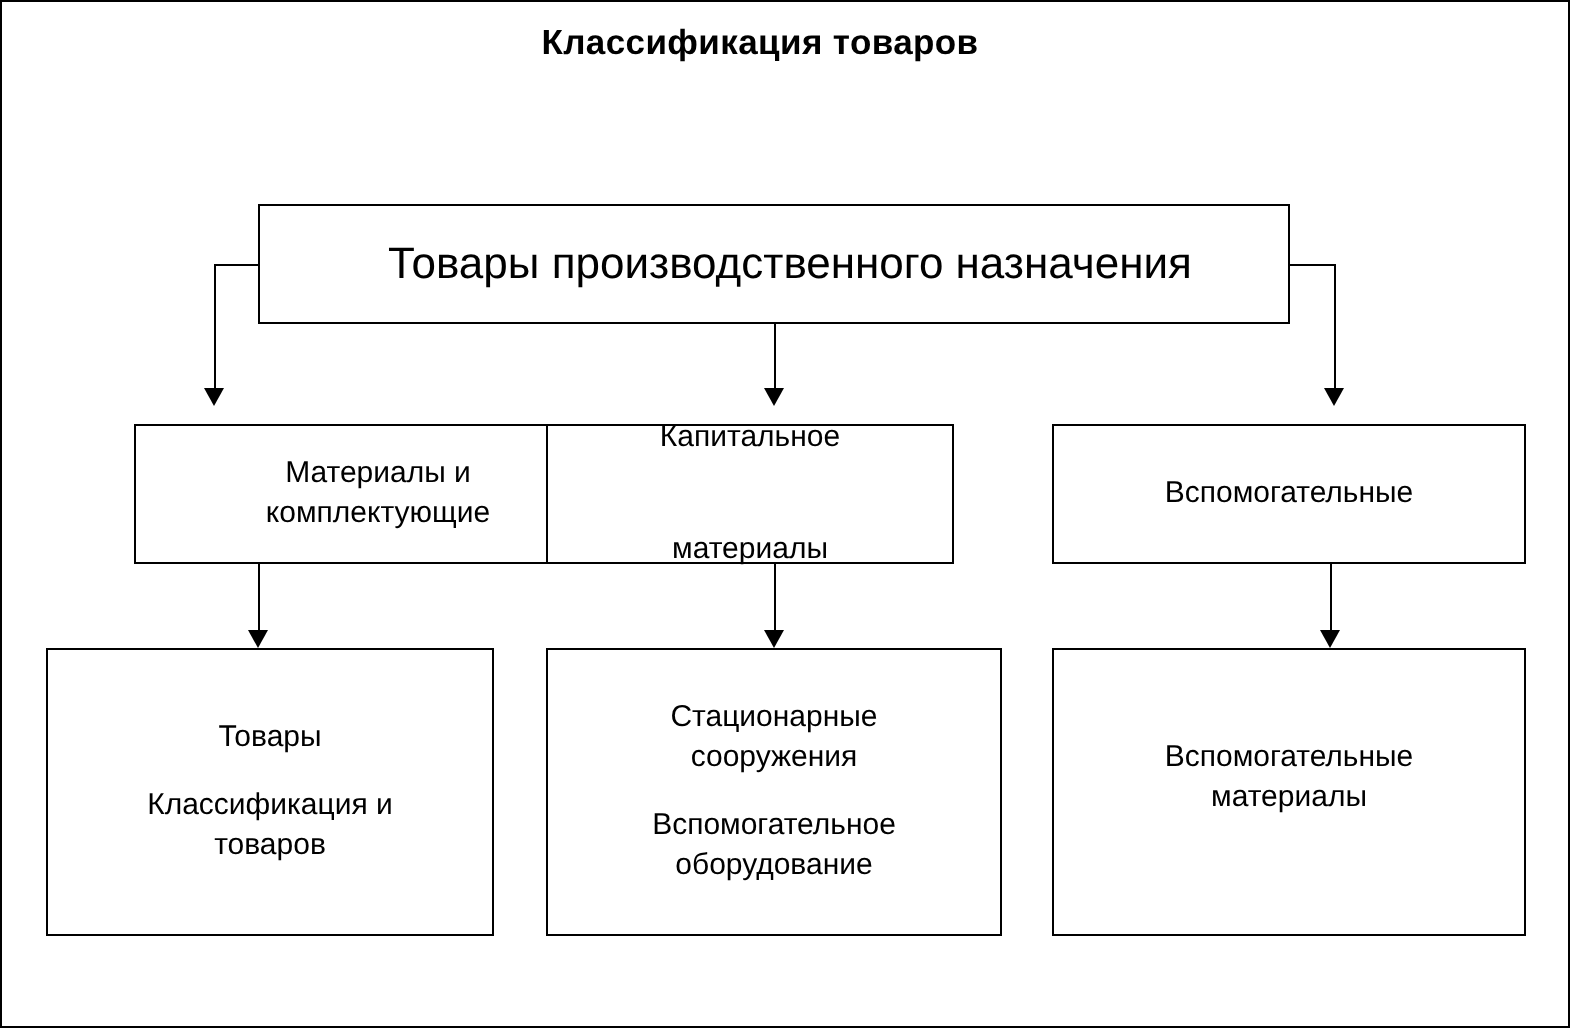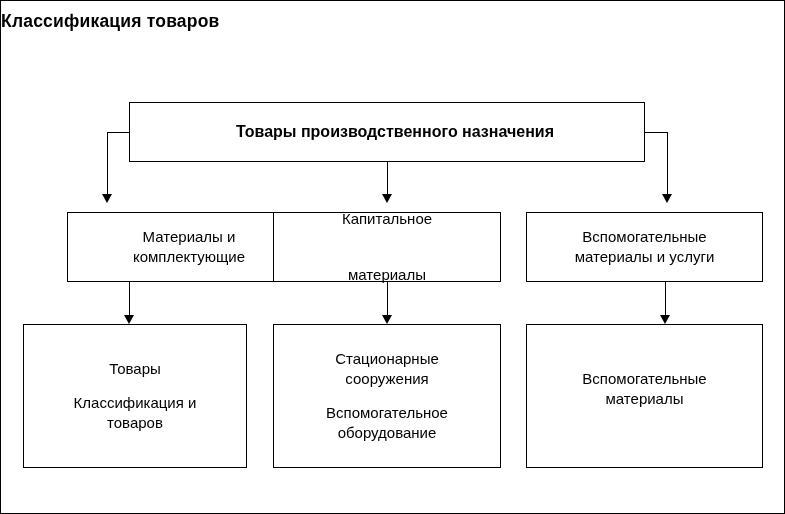--- a/index.html
+++ b/index.html
@@ -18,21 +18,21 @@
     background: #ffffff;
     border: 1px solid #000000;
     box-sizing: border-box;
     overflow: hidden;
   }
   .title {
     position: absolute;
     left: 0;
     top: 8px;
     width: 758px;
-    text-align: left;
+    text-align: center;
     font-weight: bold;
     font-size: 17.5px;
     line-height: 25px;
     letter-spacing: 0.2px;
   }
   .title span { display: block; }
 
   .box {
     position: absolute;
     border: 1px solid #000000;
@@ -41,22 +41,22 @@
     display: flex;
     flex-direction: column;
     align-items: center;
     justify-content: center;
     text-align: center;
     font-size: 15px;
     line-height: 20px;
   }
   .box .line { display: block; }
   .box.bold {
-    font-weight: bold;
-    font-size: 16px;
+    font-weight: normal;
+    font-size: 22px;
     padding-left: 16px;
   }
   .box .para { display: block; }
   .gap { height: 14px; }
 
   
   .vline, .hline {
     position: absolute;
     background: #000000;
   }
@@ -93,28 +93,27 @@
 
   <div class="vline" style="left:666px; top:131px; height:62px;"></div>
   <div class="hline" style="left:643px; top:131px; width:24px;"></div>
   <div class="arrow" style="left:661px; top:193px;"></div>
 
   <div class="box" style="left:22px; top:211px; width:244px; height:70px;margin-left:44px;">
     <span class="line">Материалы и</span>
     <span class="line">комплектующие</span>
   </div>
 
-  <div class="box" style="left:272px; top:211px; width:228px; height:70px;gap:36px;">
+  <div class="box" style="left:272px; top:211px; width:204px; height:70px;gap:36px;">
     <span class="line">Капитальное</span>
     <span class="line">материалы</span>
   </div>
 
   <div class="box" style="left:525px; top:211px; width:237px; height:70px;">
     <span class="line">Вспомогательные</span>
-    <span class="line">материалы и услуги</span>
   </div>
 
   <div class="vline" style="left:128px; top:281px; height:34px;"></div>
   <div class="arrow" style="left:123px; top:314px;"></div>
 
   <div class="vline" style="left:386px; top:281px; height:34px;"></div>
   <div class="arrow" style="left:381px; top:314px;"></div>
 
   <div class="vline" style="left:664px; top:281px; height:34px;"></div>
   <div class="arrow" style="left:659px; top:314px;"></div>

